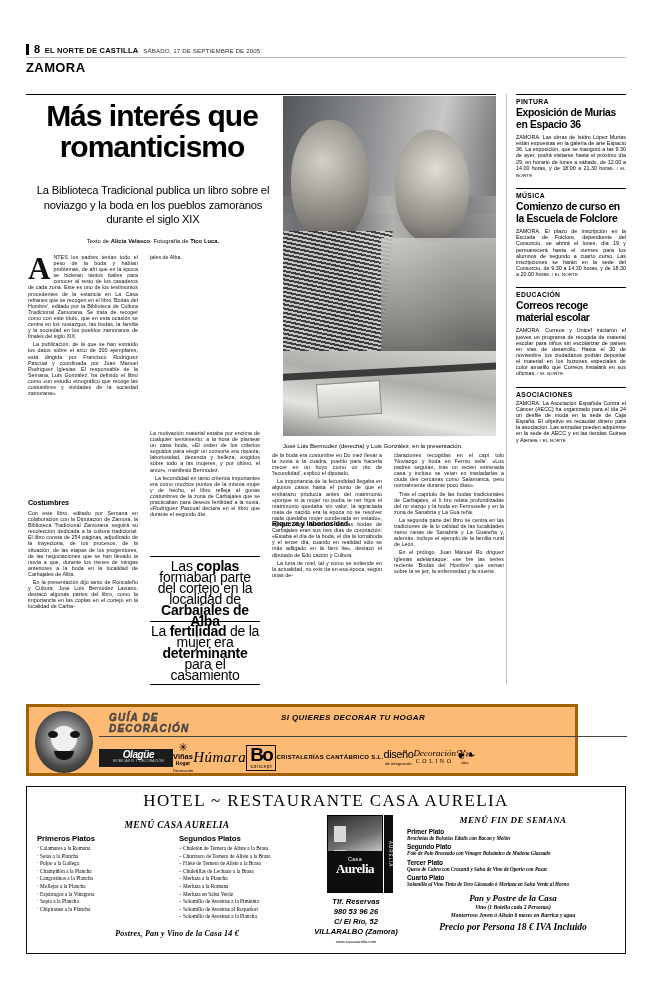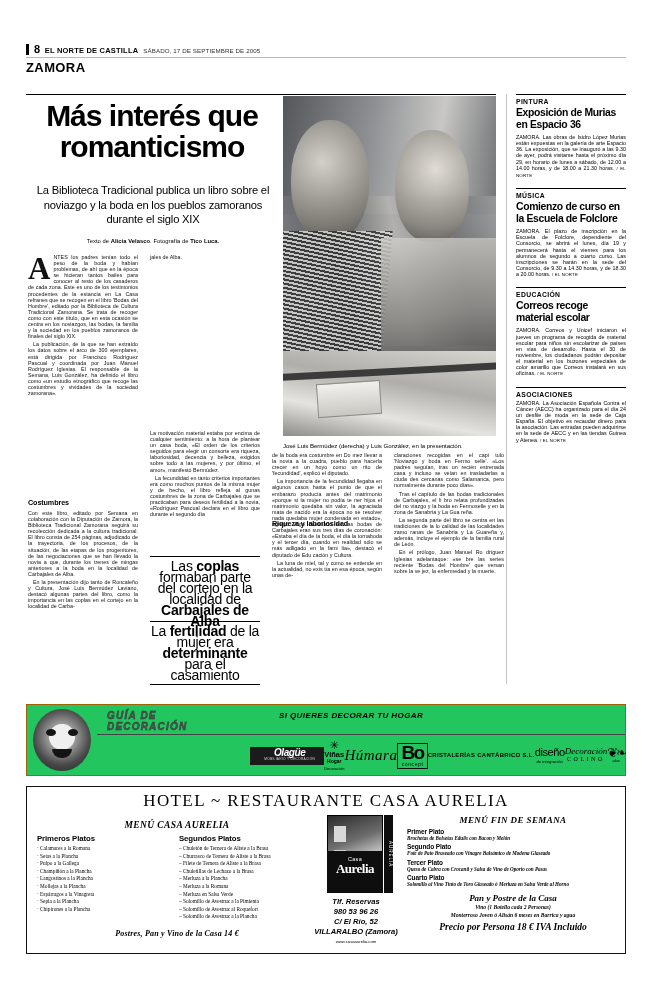--- a/index.html
+++ b/index.html
@@ -175,22 +175,22 @@
   }
   .sb-body .loc { font-variant: small-caps; font-weight: normal; }
   .sb-credit { font-size: 4.4px; letter-spacing: 0.2px; }
   .sb-vrule {
     position: absolute; left: 506px; top: 94px; width: 1px; height: 590px;
     background: #c2c2c2;
   }
 
   
   .ad1 {
-    position: absolute; left: 26px; top: 704px; width: 600px; height: 72px;
-    border: 1px solid #a16207; background: #22c55e;
+    position: absolute; left: 26px; top: 704px; width: 552px; height: 72px;
+    border: 3px solid #a16207; background: #fdba74;
   }
   .ad1-mask {
     position: absolute; left: 6px; top: 4px; width: 58px; height: 62px;
     border-radius: 50%;
     background: radial-gradient(circle at 50% 45%, #efefef 0 28%, #9a9a9a 30%, #4a4a4a 62%, #1d1d1d 100%);
   }
   .ad1-mask::before {
     content: ""; position: absolute; left: 13px; top: 20px; width: 10px; height: 7px;
     border-radius: 50%; background: #141414;
     box-shadow: 22px 0 0 #141414;
@@ -210,21 +210,21 @@
   }
   .ad1-line2 {
     position: absolute; left: 176px; top: 17px; font-weight: bold; font-style: italic;
     font-size: 8px; letter-spacing: 0.4px;
   }
   .ad1-rule {
     position: absolute; left: 70px; top: 29px; width: 528px; height: 1px; background: #444;
   }
   .ad1-logos {
     position: absolute; left: 70px; top: 31px; width: 528px; height: 39px;
-    display: flex; align-items: center; justify-content: flex-end;
+    display: flex; align-items: center; justify-content: flex-start;
   }
   .lg { text-align: center; font-size: 6px; line-height: 7px; }
   .lg-olague {
     background: #1b1b1b; color: #fff; font-weight: bold; font-style: italic;
     font-size: 10px; padding: 2px 9px 2px 14px; letter-spacing: -0.4px;
     position: relative;
   }
   .lg-olague .sm { display:block; font-size:3.2px; font-style:normal; font-weight:normal;
                    letter-spacing:0.3px; color:#d9d9d9; }
   .lg-vinas .glyph { font-size: 11px; line-height: 11px; }

